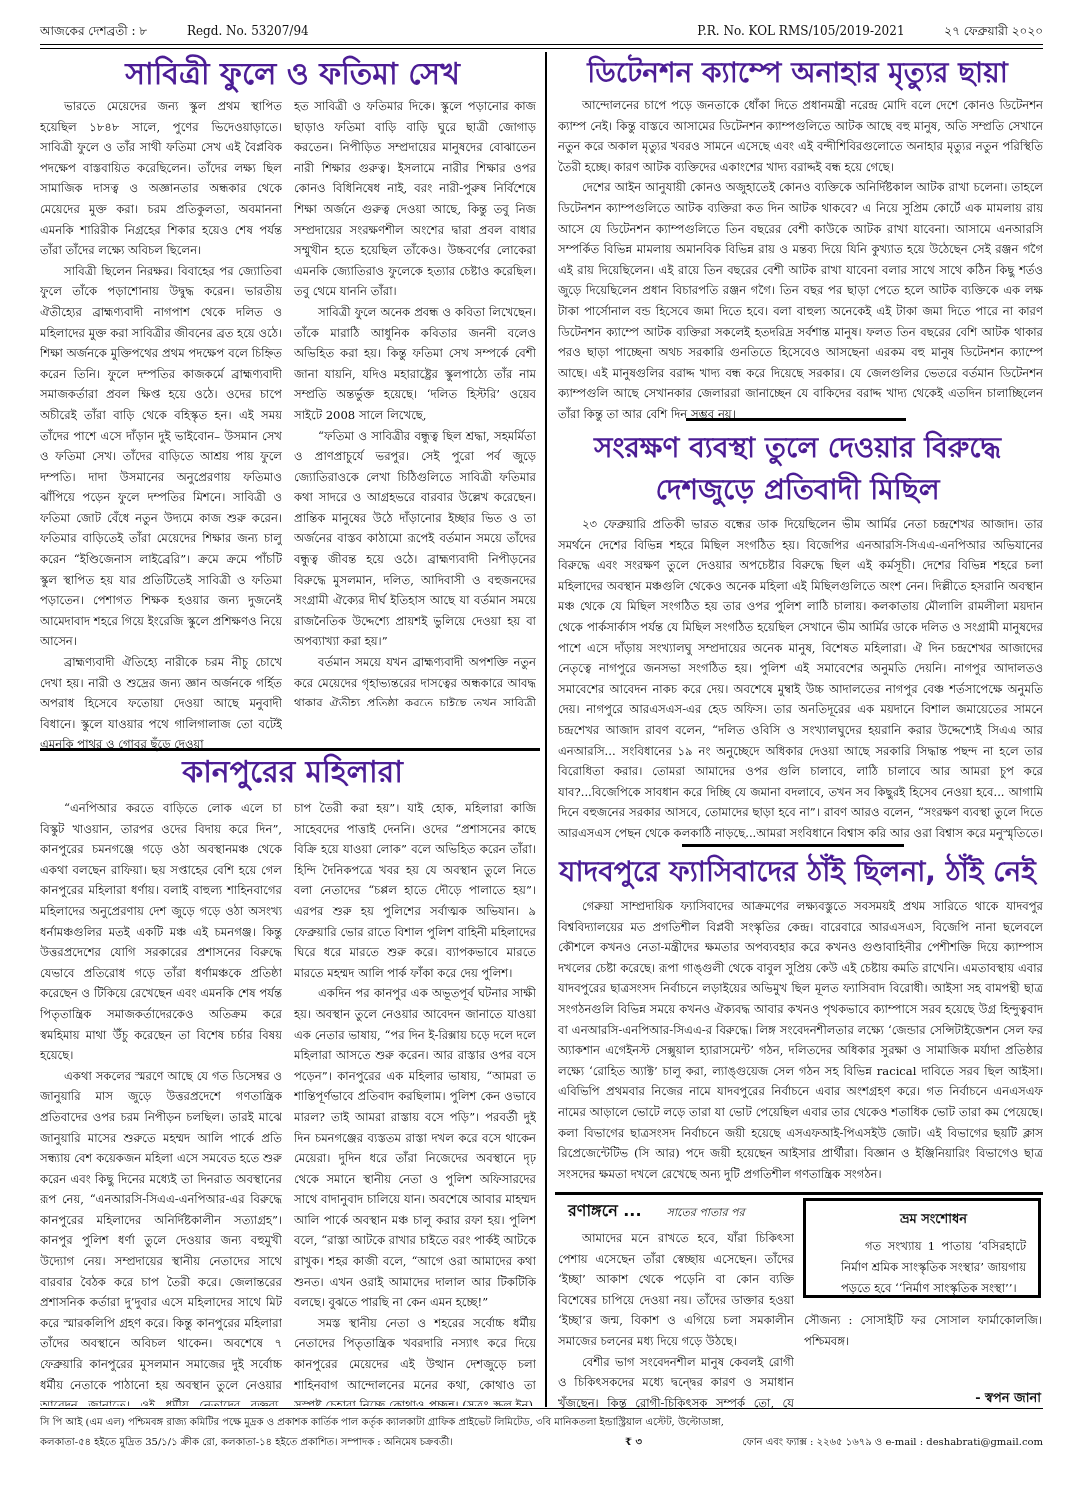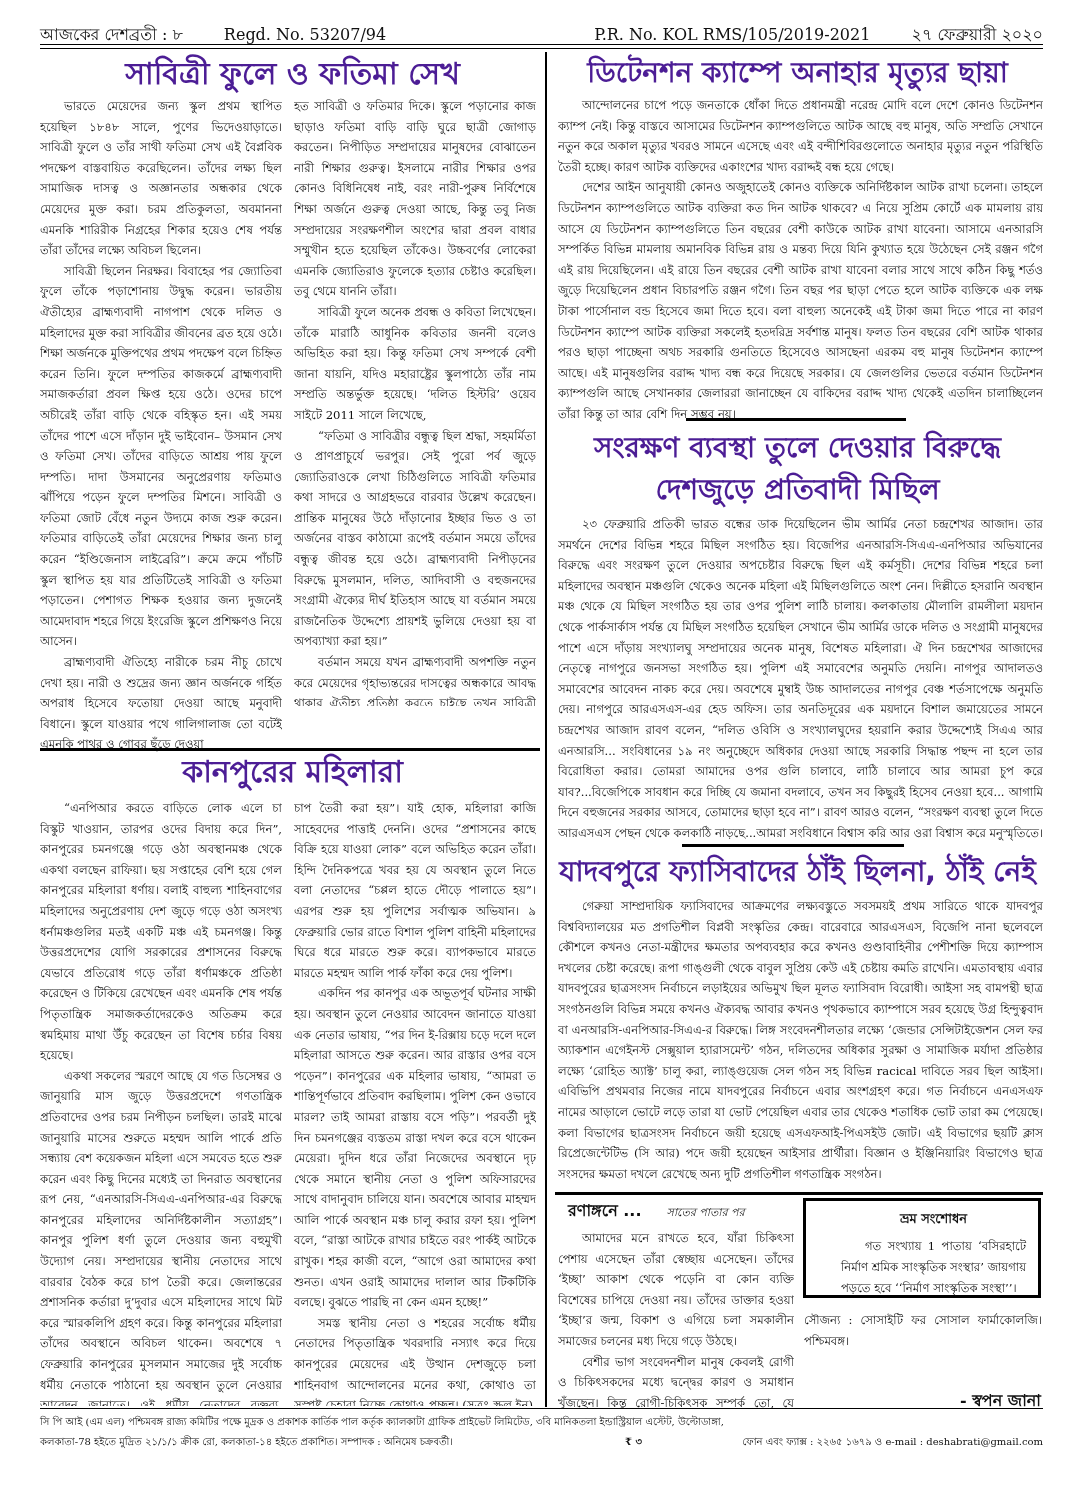--- a/index.html
+++ b/index.html
@@ -1,35 +1,35 @@
 <!DOCTYPE html>
 <html><head>
 <meta charset="utf-8">
 <style>
   html, body { margin:0; padding:0; background:#fff; }
   body { width:1083px; height:1497px; position:relative; overflow:hidden; font-family:"DejaVu Serif", serif; color:#111; }
-  .masthead { position:absolute; top:22px; left:40px; right:40px; height:20px; font-size:16px; }
+  .masthead { position:absolute; top:22px; left:40px; right:40px; height:20px; font-size:12px; }
   .masthead .l { position:absolute; left:0; top:0; }
   .masthead .l span { margin-right:36px; }
   .masthead .r { position:absolute; right:0; top:0; }
   .masthead .r span { margin-left:36px; }
   .rule-top1 { position:absolute; top:44px; left:40px; right:40px; border-top:1.5px solid #000; }
   .rule-top2 { position:absolute; top:48px; left:40px; right:40px; border-top:1.5px solid #000; }
   .vdiv { position:absolute; left:545px; top:52px; width:1.5px; height:1355px; background:#000; }
   .headline { position:absolute; text-align:center; font-family:"DejaVu Sans", sans-serif; font-weight:bold; color:#4c1d95; white-space:nowrap; overflow:hidden; }
   .col { position:absolute; font-size:11.6px; line-height:20.6px; text-align:justify; overflow:hidden; }
   .col p { margin:0; text-indent:24px; }
   .hr-thick { position:absolute; height:3px; background:#000; }
   .box { position:absolute; border:3px solid #000; box-sizing:border-box; padding:8px 12px; }
   .box .btitle { text-align:center; font-weight:bold; font-size:13px; margin-bottom:6px; }
   .box .btext { font-size:11.6px; line-height:21px; text-indent:24px; text-align:justify; }
   .subhead { position:absolute; font-family:"DejaVu Sans", sans-serif; }
   .subhead .big { font-size:16px; font-weight:bold; }
   .subhead .small { font-size:11px; font-style:italic; margin-left:20px; }
-  .byline { position:absolute; font-size:16px; font-weight:bold; }
+  .byline { position:absolute; font-size:13px; font-weight:bold; }
   .source { font-size:11.6px; }
   .footer-rule { position:absolute; top:1408px; left:40px; right:40px; border-top:1.5px solid #000; }
   .footer { position:absolute; top:1412px; left:40px; right:40px; font-size:10px; line-height:20px; }
   .footer .line2 { position:relative; height:20px; }
   .footer .line2 .a { position:absolute; left:0; }
   .footer .line2 .b { position:absolute; left:585px; font-weight:bold; }
   .footer .line2 .c { position:absolute; right:0; }
 </style>
 </head>
 <body>
@@ -49,21 +49,21 @@
 <div class="vdiv"></div>
 
 <div class="headline" style="left:40px; width:505px; top:54px; font-size:30px; line-height:40px;">সাবিত্রী ফুলে ও ফতিমা সেখ</div>
 <div class="col" style="left:40px; top:96px; width:242px; height:680px;">
   <p>ভারতে মেয়েদের জন্য স্কুল প্রথম স্থাপিত হয়েছিল ১৮৪৮ সালে, পুণের ভিদেওয়াড়াতে। সাবিত্রী ফুলে ও তাঁর সাথী ফতিমা সেখ এই বৈপ্লবিক পদক্ষেপ বাস্তবায়িত করেছিলেন। তাঁদের লক্ষ্য ছিল সামাজিক দাসত্ব ও অজ্ঞানতার অন্ধকার থেকে মেয়েদের মুক্ত করা। চরম প্রতিকুলতা, অবমাননা এমনকি শারিরীক নিগ্রহের শিকার হয়েও শেষ পর্যন্ত তাঁরা তাঁদের লক্ষ্যে অবিচল ছিলেন।</p>
   <p>সাবিত্রী ছিলেন নিরক্ষর। বিবাহের পর জ্যোতিবা ফুলে তাঁকে পড়াশোনায় উদ্বুদ্ধ করেন। ভারতীয় ঐতীহ্যের ব্রাহ্মণ্যবাদী নাগপাশ থেকে দলিত ও মহিলাদের মুক্ত করা সাবিত্রীর জীবনের ব্রত হয়ে ওঠে। শিক্ষা অর্জনকে মুক্তিপথের প্রথম পদক্ষেপ বলে চিহ্নিত করেন তিনি। ফুলে দম্পতির কাজকর্মে ব্রাহ্মণ্যবাদী সমাজকর্তারা প্রবল ক্ষিপ্ত হয়ে ওঠে। ওদের চাপে অচীরেই তাঁরা বাড়ি থেকে বহিস্কৃত হন। এই সময় তাঁদের পাশে এসে দাঁড়ান দুই ভাইবোন– উসমান সেখ ও ফতিমা সেখ। তাঁদের বাড়িতে আশ্রয় পায় ফুলে দম্পতি। দাদা উসমানের অনুপ্রেরণায় ফতিমাও ঝাঁপিয়ে পড়েন ফুলে দম্পতির মিশনে। সাবিত্রী ও ফতিমা জোট বেঁধে নতুন উদ্যমে কাজ শুরু করেন। ফতিমার বাড়িতেই তাঁরা মেয়েদের শিক্ষার জন্য চালু করেন “ইণ্ডিজেনাস লাইব্রেরি”। ক্রমে ক্রমে পাঁচটি স্কুল স্থাপিত হয় যার প্রতিটিতেই সাবিত্রী ও ফতিমা পড়াতেন। পেশাগত শিক্ষক হওয়ার জন্য দুজনেই আমেদাবাদ শহরে গিয়ে ইংরেজি স্কুলে প্রশিক্ষণও নিয়ে আসেন।</p>
   <p>ব্রাহ্মণ্যবাদী ঐতিহ্যে নারীকে চরম নীচু চোখে দেখা হয়। নারী ও শুদ্রের জন্য জ্ঞান অর্জনকে গর্হিত অপরাধ হিসেবে ফতোয়া দেওয়া আছে মনুবাদী বিধানে। স্কুলে যাওয়ার পথে গালিগালাজ তো বটেই এমনকি পাথর ও গোবর ছুঁড়ে দেওয়া</p>
 </div>
 <div class="col" style="left:294px; top:96px; width:242px; height:610px;">
   <p style="text-indent:0">হত সাবিত্রী ও ফতিমার দিকে। স্কুলে পড়ানোর কাজ ছাড়াও ফতিমা বাড়ি বাড়ি ঘুরে ছাত্রী জোগাড় করতেন। নিপীড়িত সম্প্রদায়ের মানুষদের বোঝাতেন নারী শিক্ষার গুরুত্ব। ইসলামে নারীর শিক্ষার ওপর কোনও বিধিনিষেধ নাই, বরং নারী-পুরুষ নির্বিশেষে শিক্ষা অর্জনে গুরুত্ব দেওয়া আছে, কিন্তু তবু নিজ সম্প্রদায়ের সংরক্ষণশীল অংশের দ্বারা প্রবল বাধার সম্মুখীন হতে হয়েছিল তাঁকেও। উচ্চবর্ণের লোকেরা এমনকি জ্যোতিরাও ফুলেকে হত্যার চেষ্টাও করেছিল। তবু থেমে যাননি তাঁরা।</p>
-  <p>সাবিত্রী ফুলে অনেক প্রবন্ধ ও কবিতা লিখেছেন। তাঁকে মারাঠি আধুনিক কবিতার জননী বলেও অভিহিত করা হয়। কিন্তু ফতিমা সেখ সম্পর্কে বেশী জানা যায়নি, যদিও মহারাষ্ট্রের স্কুলপাঠ্যে তাঁর নাম সম্প্রতি অন্তর্ভুক্ত হয়েছে। ‘দলিত হিস্টরি’ ওয়েব সাইটে 2011 সালে লিখেছে,</p>
+  <p>সাবিত্রী ফুলে অনেক প্রবন্ধ ও কবিতা লিখেছেন। তাঁকে মারাঠি আধুনিক কবিতার জননী বলেও অভিহিত করা হয়। কিন্তু ফতিমা সেখ সম্পর্কে বেশী জানা যায়নি, যদিও মহারাষ্ট্রের স্কুলপাঠ্যে তাঁর নাম সম্প্রতি অন্তর্ভুক্ত হয়েছে। ‘দলিত হিস্টরি’ ওয়েব সাইটে 2008 সালে লিখেছে,</p>
   <p>“ফতিমা ও সাবিত্রীর বন্ধুত্ব ছিল শ্রদ্ধা, সহমর্মিতা ও প্রাণপ্রাচুর্যে ভরপুর। সেই পুরো পর্ব জুড়ে জ্যোতিরাওকে লেখা চিঠিগুলিতে সাবিত্রী ফতিমার কথা সাদরে ও আগ্রহভরে বারবার উল্লেখ করেছেন। প্রান্তিক মানুষের উঠে দাঁড়ানোর ইচ্ছার ভিত ও তা অর্জনের বাস্তব কাঠামো রূপেই বর্তমান সময়ে তাঁদের বন্ধুত্ব জীবন্ত হয়ে ওঠে। ব্রাহ্মণ্যবাদী নিপীড়নের বিরুদ্ধে মুসলমান, দলিত, আদিবাসী ও বহুজনদের সংগ্রামী ঐক্যের দীর্ঘ ইতিহাস আছে যা বর্তমান সময়ে রাজনৈতিক উদ্দেশ্যে প্রায়শই ভুলিয়ে দেওয়া হয় বা অপব্যাখ্যা করা হয়।”</p>
   <p>বর্তমান সময়ে যখন ব্রাহ্মণ্যবাদী অপশক্তি নতুন করে মেয়েদের গৃহাভ্যন্তরের দাসত্বের অন্ধকারে আবদ্ধ থাকার ঐতীহ্য প্রতিষ্ঠা করতে চাইছে তখন সাবিত্রী ফুলে ও ফতিমা সেখের জীবন কাজ ও বন্ধুত্ব আরও বেশী গুরুত্বপূর্ণ হয়ে ওঠে।</p>
 </div>
 <div class="hr-thick" style="left:40px; width:500px; top:748px;"></div>
 
 <div class="headline" style="left:40px; width:505px; top:752px; font-size:30px; line-height:40px;">কানপুরের মহিলারা</div>
 <div class="col" style="left:40px; top:798px; width:242px; height:608px;">
   <p>“এনপিআর করতে বাড়িতে লোক এলে চা বিস্কুট খাওয়ান, তারপর ওদের বিদায় করে দিন”, কানপুরের চমনগঞ্জে গড়ে ওঠা অবস্থানমঞ্চ থেকে একথা বলছেন রাফিয়া। ছয় সপ্তাহের বেশি হয়ে গেল কানপুরের মহিলারা ধর্ণায়। বলাই বাহুল্য শাহিনবাগের মহিলাদের অনুপ্রেরণায় দেশ জুড়ে গড়ে ওঠা অসংখ্য ধর্নামঞ্চগুলির মতই একটি মঞ্চ এই চমনগঞ্জ। কিন্তু উত্তরপ্রদেশের যোগি সরকারের প্রশাসনের বিরুদ্ধে যেভাবে প্রতিরোধ গড়ে তাঁরা ধর্ণামঞ্চকে প্রতিষ্ঠা করেছেন ও টিকিয়ে রেখেছেন এবং এমনকি শেষ পর্যন্ত পিতৃতান্ত্রিক সমাজকর্তাদেরকেও অতিক্রম করে স্বমহিমায় মাথা উঁচু করেছেন তা বিশেষ চর্চার বিষয় হয়েছে।</p>
   <p>একথা সকলের স্মরণে আছে যে গত ডিসেম্বর ও জানুয়ারি মাস জুড়ে উত্তরপ্রদেশে গণতান্ত্রিক প্রতিবাদের ওপর চরম নিপীড়ন চলছিল। তারই মাঝে জানুয়ারি মাসের শুরুতে মহম্মদ আলি পার্কে প্রতি সন্ধ্যায় বেশ কয়েকজন মহিলা এসে সমবেত হতে শুরু করেন এবং কিছু দিনের মধ্যেই তা দিনরাত অবস্থানের রূপ নেয়, “এনআরসি-সিএএ-এনপিআর-এর বিরুদ্ধে কানপুরের মহিলাদের অনির্দিষ্টকালীন সত্যাগ্রহ”। কানপুর পুলিশ ধর্ণা তুলে দেওয়ার জন্য বহুমুখী উদ্যোগ নেয়। সম্প্রদায়ের স্থানীয় নেতাদের সাথে বারবার বৈঠক করে চাপ তৈরী করে। জেলান্তরের প্রশাসনিক কর্তারা দু’দুবার এসে মহিলাদের সাথে মিট করে স্মারকলিপি গ্রহণ করে। কিন্তু কানপুরের মহিলারা তাঁদের অবস্থানে অবিচল থাকেন। অবশেষে ৭ ফেব্রুয়ারি কানপুরের মুসলমান সমাজের দুই সর্বোচ্চ ধর্মীয় নেতাকে পাঠানো হয় অবস্থান তুলে নেওয়ার আবেদন জানাতে। ওই ধর্মীয় নেতাদের বক্তব্য, “আমরা এ কাজ করতে বাধ্য হয়েছিলাম কারণ প্রশাসনের তরফ থেকে অসহনীয়</p>
 </div>
@@ -112,17 +112,17 @@
 
 <div class="col" style="left:804px; top:1310px; width:238px; height:80px;">
   <p style="text-indent:0">সৌজন্য : সোসাইটি ফর সোসাল ফার্মাকোলজি। পশ্চিমবঙ্গ।</p>
 </div>
 <div class="byline" style="right:42px; top:1388px;">- স্বপন জানা</div>
 
 <div class="footer-rule"></div>
 <div class="footer">
   <div style="text-align:justify;">সি পি আই (এম এল) পশ্চিমবঙ্গ রাজ্য কমিটির পক্ষে মুদ্রক ও প্রকাশক কার্তিক পাল কর্তৃক ক্যালকাটা গ্রাফিক প্রাইভেট লিমিটেড, ৩বি মানিকতলা ইন্ডাস্ট্রিয়াল এস্টেট, উল্টোডাঙ্গা,</div>
   <div class="line2">
-    <span class="a">কলকাতা-78 হইতে মুদ্রিত ২১/১/১ ক্রীক রো, কলকাতা-১৪ হইতে প্রকাশিত। সম্পাদক : অনিমেষ চক্রবর্তী।</span>
+    <span class="a">কলকাতা-৫৪ হইতে মুদ্রিত 35/১/১ ক্রীক রো, কলকাতা-১৪ হইতে প্রকাশিত। সম্পাদক : অনিমেষ চক্রবর্তী।</span>
     <span class="b">₹ ৩</span>
     <span class="c">ফোন এবং ফ্যাক্স : ২২৬৫ ১৬৭৯ ও e-mail : deshabrati@gmail.com</span>
   </div>
 </div>
 
 </body></html>

